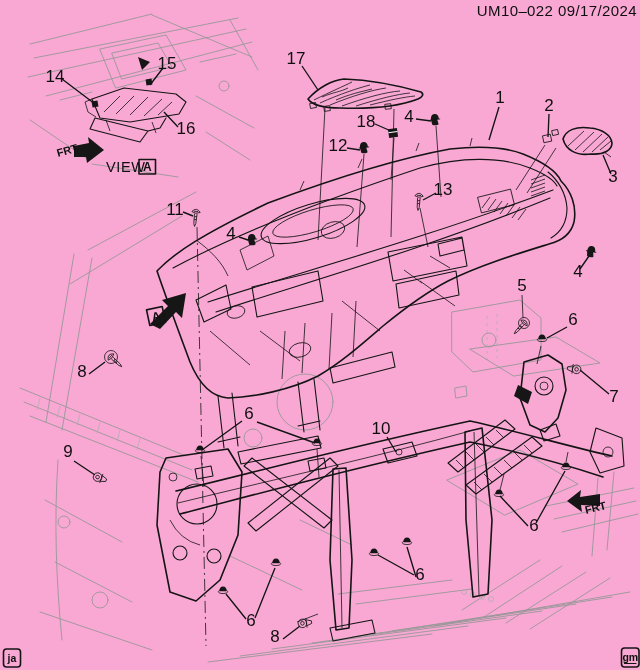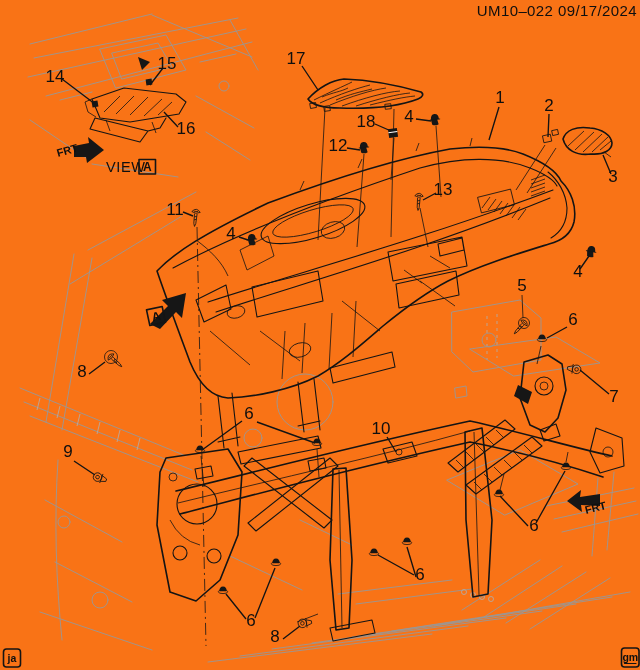--- a/index.html
+++ b/index.html
@@ -1,16 +1,16 @@
 <!DOCTYPE html>
 <html><head>
 <meta charset="utf-8">
 <style>
   html,body{margin:0;padding:0;background:#ffffff;}
-  .stage{position:relative;width:640px;height:670px;background:#f97316;overflow:hidden;}
+  .stage{position:relative;width:640px;height:670px;background:#f9a8d4;overflow:hidden;}
   svg{display:block;}
   .k{stroke:#141414;fill:none;stroke-width:1.1;stroke-linecap:round;stroke-linejoin:round;}
   .k2{stroke:#141414;fill:none;stroke-width:1.6;stroke-linecap:round;stroke-linejoin:round;}
   .kt{stroke:#141414;fill:none;stroke-width:0.8;}
   .g{stroke:#979797;fill:none;stroke-width:0.9;stroke-linecap:round;}
   .g2{stroke:#b0b0b0;fill:none;stroke-width:0.8;}
   .ldr{stroke:#141414;fill:none;stroke-width:1.35;}
   .blk{fill:#161616;stroke:none;}
   text{fill:#0f0f0f;font-family:"Liberation Sans",sans-serif;}
   .num{font-size:17px;}

